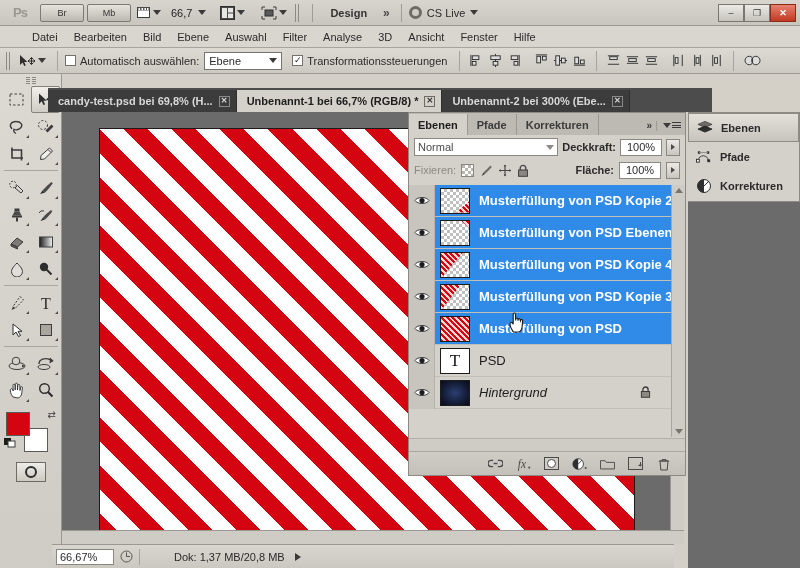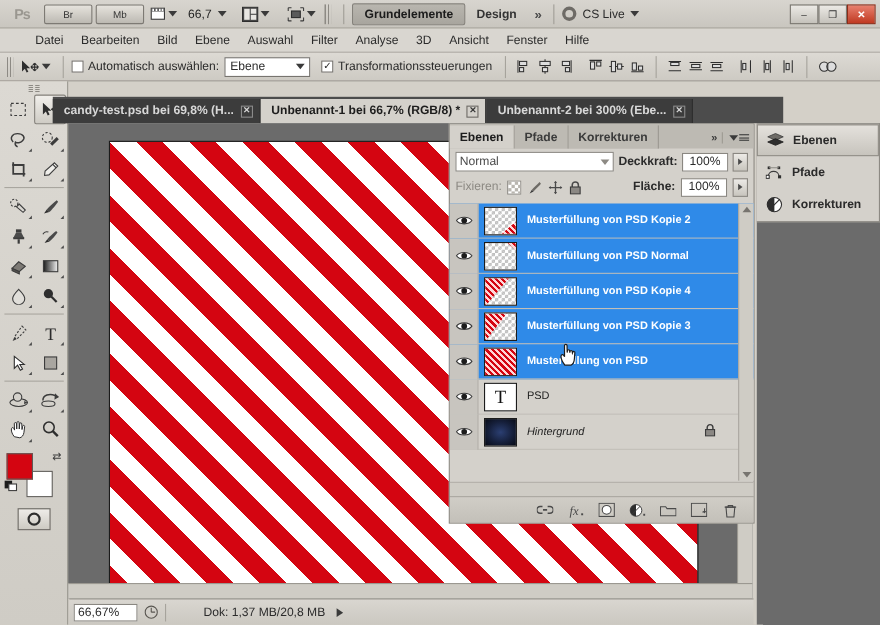--- a/index.html
+++ b/index.html
@@ -166,21 +166,21 @@
     position:absolute;right:0;top:0;width:14px;height:418px;
     background:#cfccc5;border-left:1px solid #9b9891;
   }
   .hscroll-doc {
     position:absolute;left:0;bottom:0;width:622px;height:14px;
     background:#cfccc5;border-top:1px solid #9b9891;
   }
 
   
   .statusbar {
-    position:absolute;left:63px;top:544px;width:622px;height:24px;
+    position:absolute;left:52px;top:544px;width:622px;height:24px;
     background: linear-gradient(#d9d6d0,#cbc8c1);
     border-top:1px solid #9b9891;
     display:flex; align-items:center;
   }
   .zoomfield {
     width:58px;height:16px;margin-left:4px;background:#fff;border:1px solid #8a8781;
     font-size:11px; display:flex;align-items:center;padding-left:3px;
   }
   .st-sep { width:1px;height:16px;background:#a6a39c;margin:0 6px;}
   .st-text { font-size:11px; }
@@ -242,21 +242,21 @@
   }
   .thumb .patch { position:absolute; background:
       repeating-linear-gradient(45deg,#d40511 0 2px,#ffd6d6 2px 4px); }
   .thumb.textthumb {
     background:#fff; display:flex;align-items:center;justify-content:center;
     font-family:"Liberation Serif", serif; font-size:17px; color:#111;
   }
   .thumb.bgthumb {
     background: radial-gradient(ellipse at 50% 50%, #2b3f72 0%, #16203c 55%, #080b16 100%);
   }
-  .lname { margin-left:9px; font-size:10px; font-weight:bold; color:#1d1d1d;}
+  .lname { margin-left:9px; font-size:13px; font-weight:bold; color:#1d1d1d;}
   .layerrow.sel .lname { color:#fff; }
   .lname.plain { font-weight:normal; }
   .lname.ital { font-style:italic; font-weight:normal;}
   .locksm { position:absolute; right:34px; }
   .vscroll {
     position:absolute; right:0; top:72px; width:14px; height:252px;
     background:#cfccc5; border-left:1px solid #aaa7a0;
     display:flex; flex-direction:column; justify-content:space-between; align-items:center;
   }
   .vsarrow { width:0;height:0;margin:3px 0;}
@@ -334,21 +334,20 @@
       <svg width="16" height="14" viewBox="0 0 16 14">
         <path d="M1 1h3M1 1v3M15 1h-3M15 1v3M1 13h3M1 13v-3M15 13h-3M15 13v-3" stroke="#3a3a3a" fill="none"></path>
         <rect x="4" y="4" width="8" height="6" fill="#5a5a5a" stroke="#2e2e2e"></rect>
       </svg>
       <span class="tri-down"></span>
     </div>
 
     <div class="grip"></div>
     <div class="vsep"></div>
 
-    <div class="ws-tab active">Grundelemente</div>
     <div class="ws-tab">Design</div>
     <div class="chev">»</div>
 
     <div class="vsep"></div>
 
     <div class="cslive">
       <span class="cs-ring"></span>
       <span>CS Live</span>
       <span class="tri-down"></span>
     </div>
@@ -786,21 +785,21 @@
       <div class="layerrow sel">
         <div class="eyecell">
           <svg class="eye" width="16" height="11" viewBox="0 0 16 11">
             <path d="M1 5.5 C3.5 1.5 12.5 1.5 15 5.5 C12.5 9.5 3.5 9.5 1 5.5 Z" fill="#fff" stroke="#3c3c3c"></path>
             <circle cx="8" cy="5.5" r="2.6" fill="#1c1c1c"></circle>
           </svg>
         </div>
         <div class="thumb">
           <span class="patch" style="right:0;top:0;width:8px;height:7px;clip-path:polygon(100% 0,100% 100%,0 0)"></span>
         </div>
-        <span class="lname">Musterfüllung von PSD Normal</span>
+        <span class="lname">Musterfüllung von PSD Ebenen</span>
       </div>
 
       <div class="layerrow sel">
         <div class="eyecell">
           <svg class="eye" width="16" height="11" viewBox="0 0 16 11">
             <path d="M1 5.5 C3.5 1.5 12.5 1.5 15 5.5 C12.5 9.5 3.5 9.5 1 5.5 Z" fill="#fff" stroke="#3c3c3c"></path>
             <circle cx="8" cy="5.5" r="2.6" fill="#1c1c1c"></circle>
           </svg>
         </div>
         <div class="thumb">

